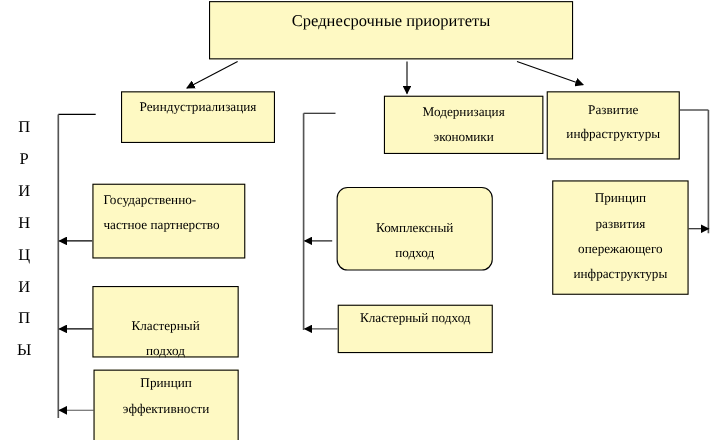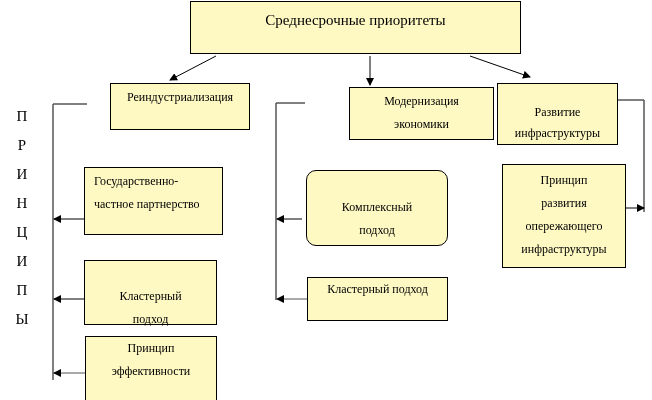--- a/index.html
+++ b/index.html
@@ -79,21 +79,21 @@
   <span class="t">экономики</span>
 </div>
 <div class="box" style="left:306px; top:170px; width:142px; height:76px; padding-top:25px;border-radius:10px;">
   <span class="t">Комплексный</span>
   <span class="t">подход</span>
 </div>
 <div class="box" style="left:307px; top:277px; width:141px; height:44px; padding-top:0;">
   <span class="t">Кластерный подход</span>
 </div>
 
-<div class="box" style="left:497px; top:83px; width:121px; height:62px; padding-top:18px; line-height:21px;">
+<div class="box" style="left:497px; top:83px; width:121px; height:62px; padding-top:6px; line-height:21px;">
   <span class="t">Развитие</span>
   <span class="t">инфраструктуры</span>
 </div>
 <div class="box" style="left:502px; top:164px; width:124px; height:104px; padding-top:4px;">
   <span class="t">Принцип</span>
   <span class="t">развития</span>
   <span class="t">опережающего</span>
   <span class="t">инфраструктуры</span>
 </div>
 

